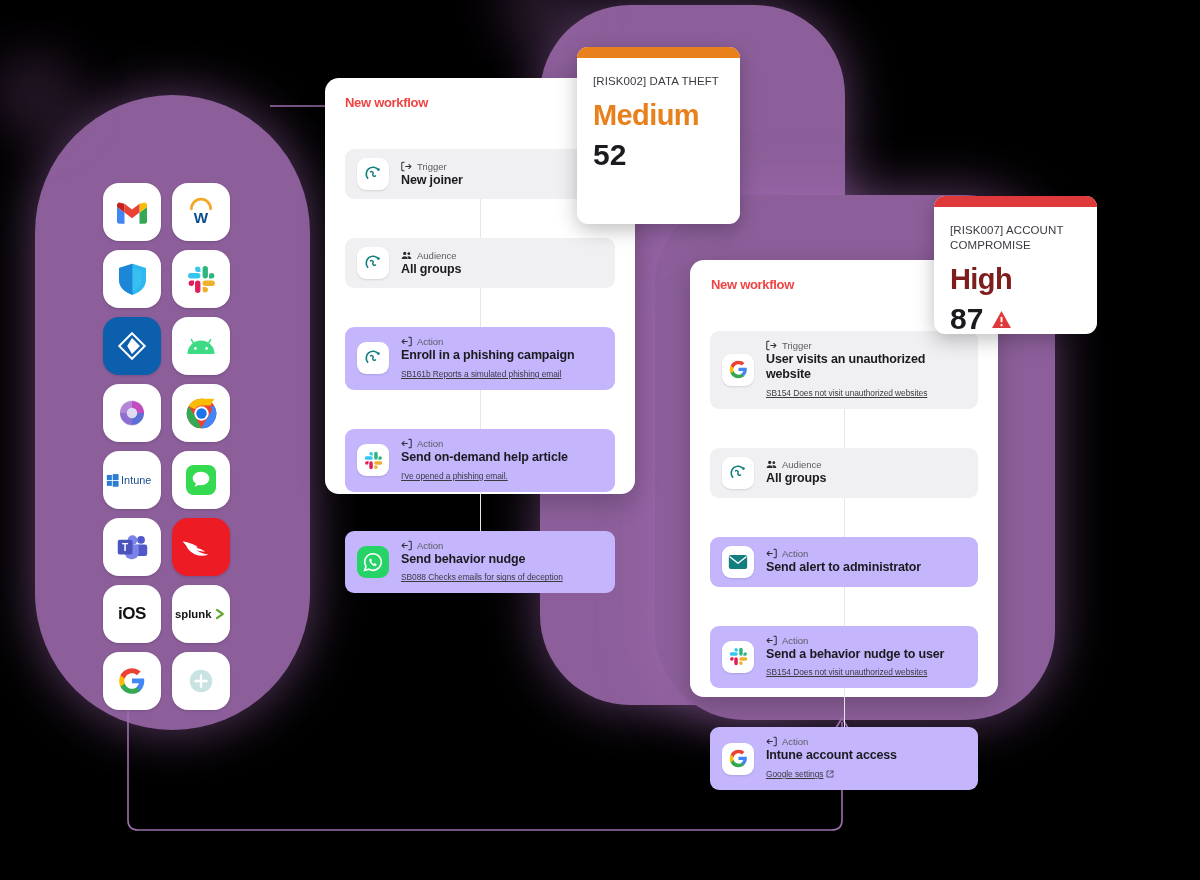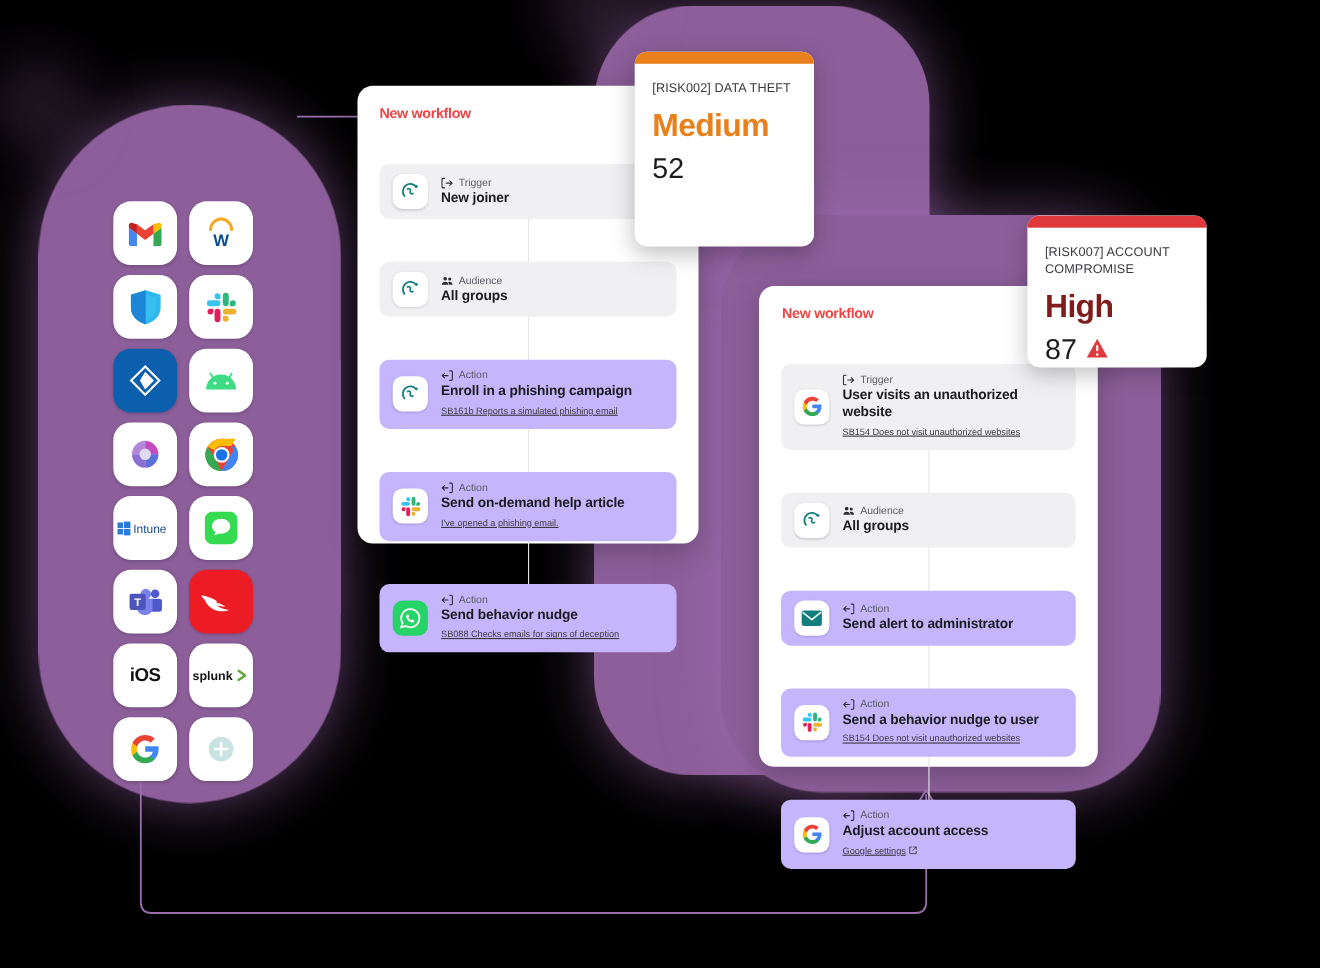--- a/index.html
+++ b/index.html
@@ -131,21 +131,21 @@
   .risk-inner { padding: 16px 16px 0 16px; }
   .risk-id {
     font-size: 11.5px; color: #3a3a42; line-height: 1.32;
     letter-spacing: .1px;
   }
   .risk-level {
     font-size: 29px; font-weight: 700; margin-top: 12px;
     letter-spacing: -.6px; line-height: 1;
   }
   .risk-score {
-    font-size: 26px; font-weight: 400; color: #1b1b1f;
+    font-size: 30px; font-weight: 700; color: #1b1b1f;
     margin-top: 10px; line-height: 1;
     display: flex; gap: 8px;
   }
 </style>
 </head>
 <body>
 
 <div id="stage">
 
   <div class="blob blob-mid">
@@ -571,21 +571,21 @@
        <div class="step-body">
          <div class="step-kind">
            <span>
                 <svg width="11" height="11" viewBox="0 0 14 14">
       <path d="M10 1.5h1.8A1.2 1.2 0 0113 2.7v8.6a1.2 1.2 0 01-1.2 1.2H10" stroke="#2b2b31" stroke-width="1.3" fill="none" stroke-linecap="round"></path>
       <path d="M8 7H1.5M4 4.4 1.2 7 4 9.6" stroke="#2b2b31" stroke-width="1.3" fill="none" stroke-linecap="round" stroke-linejoin="round"></path>
     </svg>
               </span>
            <span>Action</span>
          </div>
-         <div class="step-label">Adjust account access</div>
+         <div class="step-label">Intune account access</div>
          <a class="step-sub" href="#">
               <span>Google settings</span>
               <span>
                 <svg width="8" height="8" viewBox="0 0 12 12">
     <path d="M4.5 1.5H1.5v9h9v-3" stroke="#3b3b42" stroke-width="1.2" fill="none" stroke-linecap="round" stroke-linejoin="round"></path>
     <path d="M7 1.5h3.5V5M10.3 1.7 5.8 6.2" stroke="#3b3b42" stroke-width="1.2" fill="none" stroke-linecap="round" stroke-linejoin="round"></path>
   </svg>
               </span>
             </a>
        </div>

